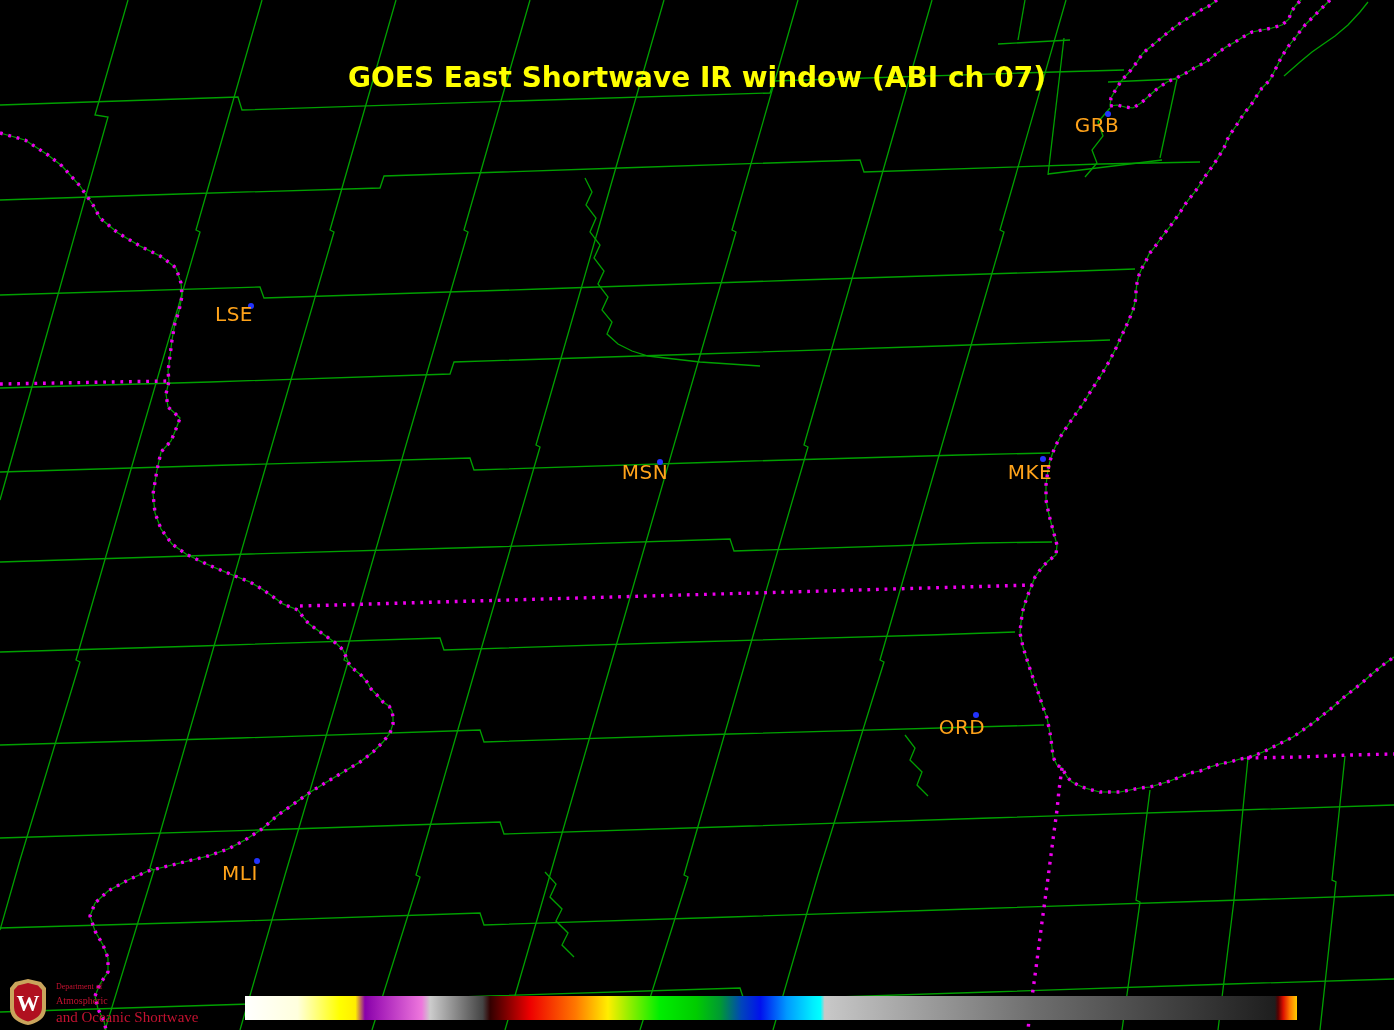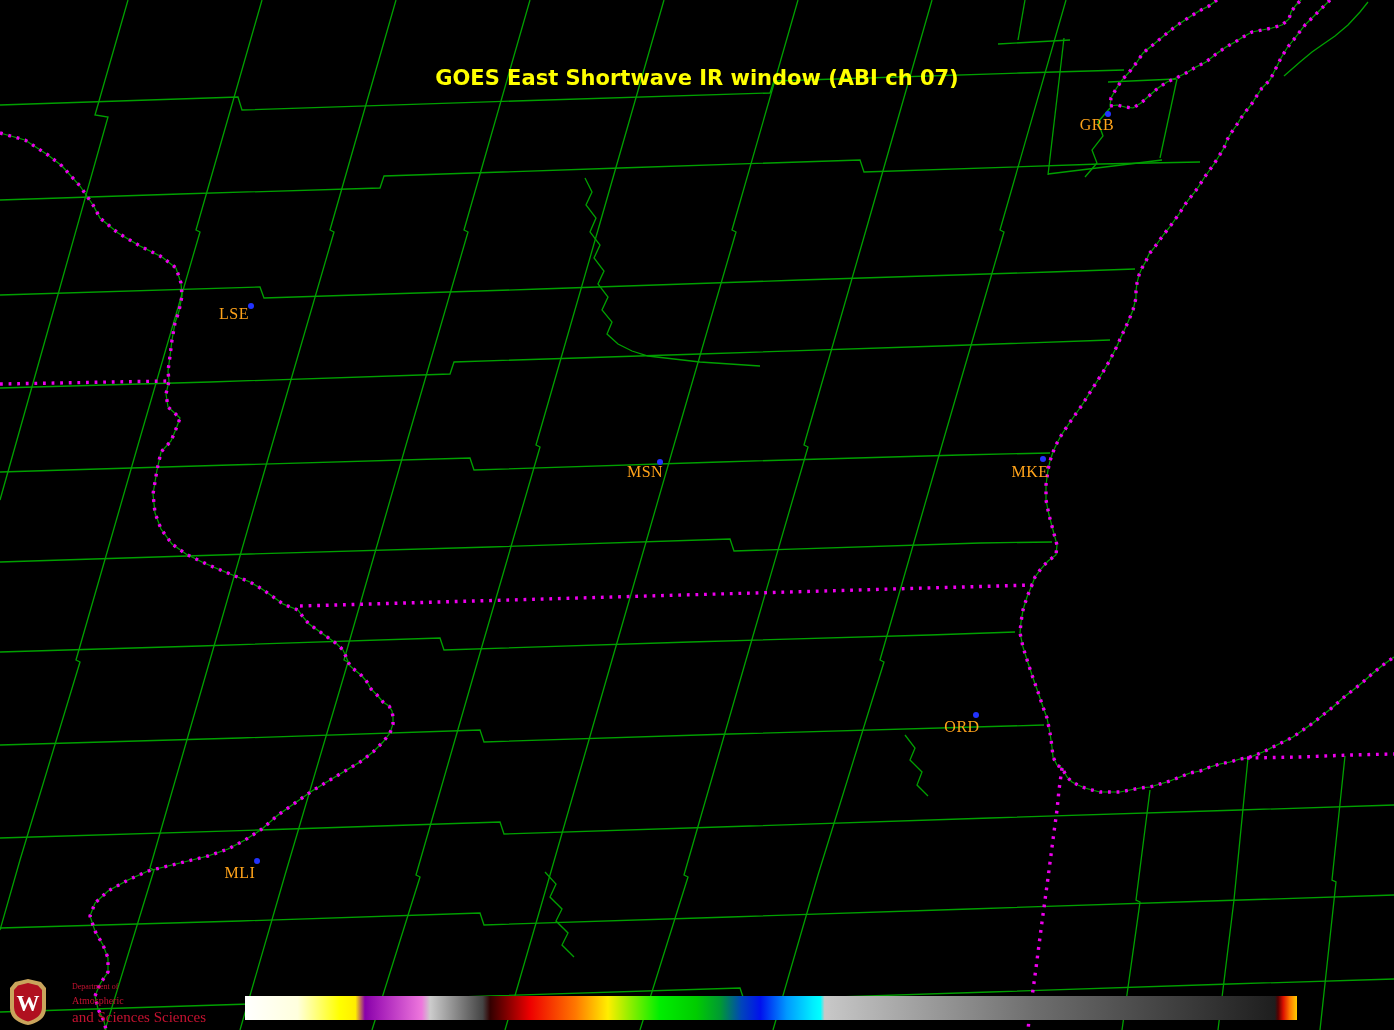--- a/index.html
+++ b/index.html
@@ -3,30 +3,30 @@
 <meta charset="utf-8">
 <style>
   html,body{margin:0;padding:0;background:#000;}
   #frame{position:relative;width:1394px;height:1030px;background:var(--bg,#000);overflow:hidden;
          font-family:"DejaVu Sans",sans-serif;}
   svg.maplayer{position:absolute;left:0;top:0;}
   .county{stroke:var(--green,#00a000);stroke-width:1.3;fill:none;}
   .shore-under{stroke:var(--green,#00a000);stroke-width:1.2;fill:none;}
   .border-dotted{stroke:var(--magenta,#ee00ee);stroke-width:3.4;fill:none;stroke-dasharray:2.8 5.8;}
   #title{position:absolute;left:0;right:0;top:18px;text-align:center;color:var(--yellow,#ffff00);
-         font-weight:bold;font-size:21px;line-height:24px;white-space:pre;}
+         font-weight:bold;font-size:28px;line-height:24px;white-space:pre;}
   .station{position:absolute;width:0;height:0;}
   .station .lbl{position:absolute;transform:translate(-50%,-50%);color:var(--orange,#ffa31a);
-                font-size:16px;letter-spacing:0.5px;white-space:nowrap;font-family:Liberation Serif, serif;}
+                font-size:20px;letter-spacing:0.5px;white-space:nowrap;}
   .station .dot{position:absolute;width:6px;height:6px;border-radius:50%;
                 background:var(--bluedot,#2233ff);}
   #colorbar{position:absolute;left:245px;top:996px;width:1052px;height:24px;}
   #logo{position:absolute;left:8px;top:978px;display:flex;align-items:flex-start;}
   #logo .crest{width:40px;height:48px;}
-  #logo .text{margin-left:24px;color:var(--logored,#c41230);font-family:"Liberation Serif",serif;}
+  #logo .text{margin-left:8px;color:var(--logored,#c41230);font-family:"Liberation Serif",serif;}
   #logo .dept{font-size:8px;line-height:9px;margin-top:4px;}
   #logo .l2{font-size:10px;line-height:16px;margin-top:2px;}
   #logo .l3{font-size:15px;line-height:16px;}
 </style>
 </head>
 <body>
 
 <div id="frame">
 
   <svg class="maplayer" width="1394" height="1030" viewBox="0 0 1394 1030">
@@ -120,17 +120,17 @@
 
   <div id="logo">
     <svg class="crest" viewBox="0 0 40 48">
       <path d="M20,1 L33,4 L38,10 L38,30 C38,40 30,45 20,47 C10,45 2,40 2,30 L2,10 L7,4 Z" fill="#c9a45c"></path>
       <path d="M20,5 L30,7.5 L34,12 L34,29 C34,37 28,41.5 20,43.5 C12,41.5 6,37 6,29 L6,12 L10,7.5 Z" fill="#b01020"></path>
       <text x="20" y="33" text-anchor="middle" font-family="Liberation Serif, serif" font-size="23" font-weight="bold" fill="#ffffff">W</text>
     </svg>
     <div class="text">
       <div class="dept">Department of</div>
       <div class="l2">Atmospheric</div>
-      <div class="l3">and Sciences Sciences</div>
+      <div class="l3">and Oceanic Shortwave</div>
     </div>
   </div>
 
 </div>
 
 </body></html>

